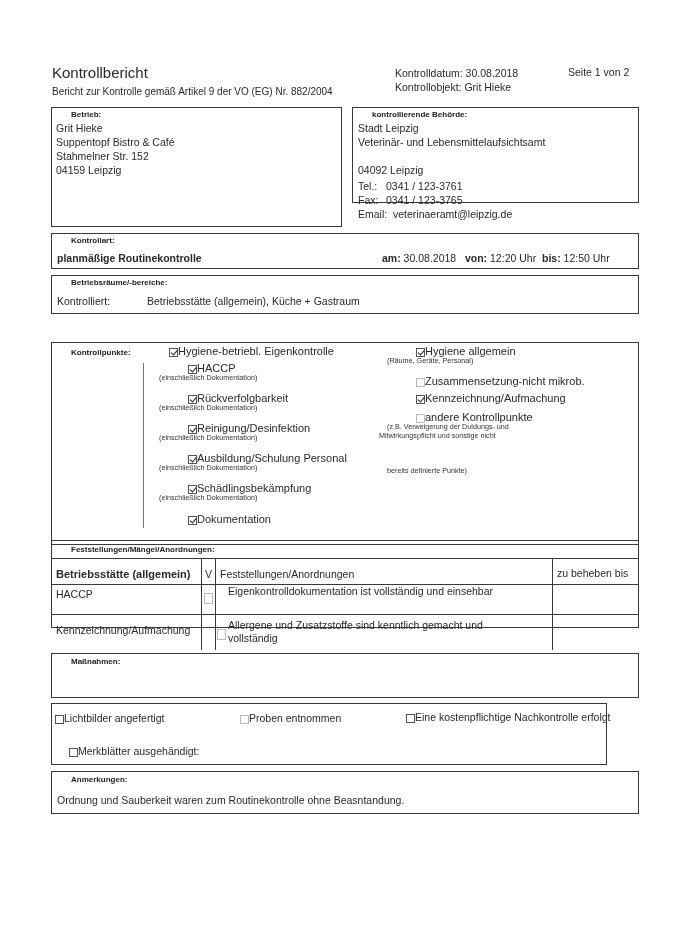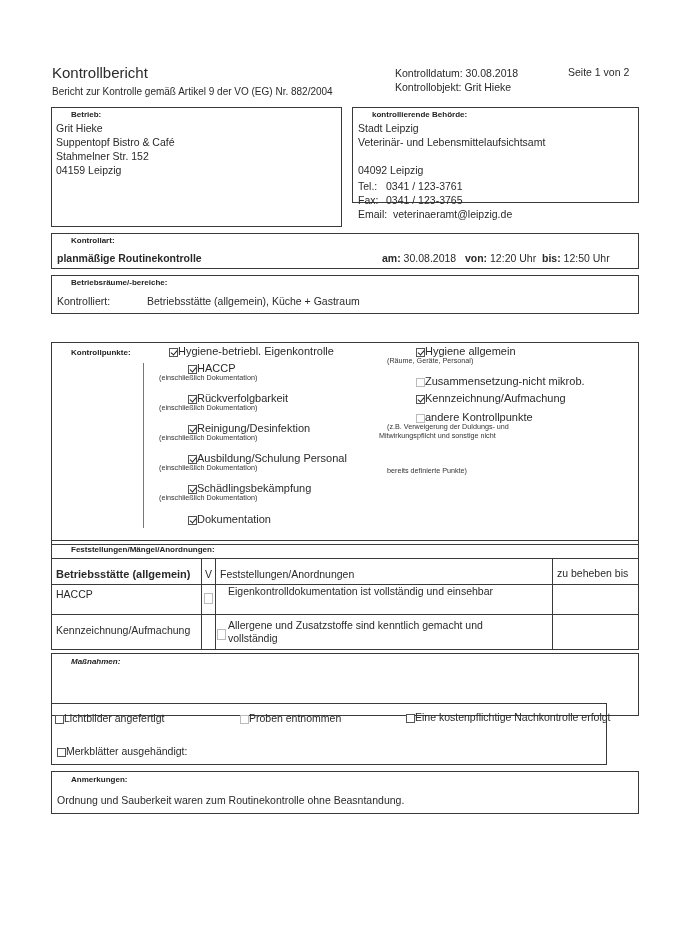--- a/index.html
+++ b/index.html
@@ -117,21 +117,21 @@
     <div class="t11"><span class="cb checked"></span><span>Kennzeichnung/Aufmachung</span></div>
   </div>
   <div class="abs" style="left:324px; top:68px;">
     <div class="t11"><span class="cb faint"></span><span>andere Kontrollpunkte</span></div>
     <div class="small" style="margin-left:11px;">(z.B. Verweigerung der Duldungs- und</div>
     <div class="small" style="margin-left:3px;">Mitwirkungspflicht und sonstige nicht</div>
     <div class="small" style="margin-left:11px;margin-top:27px;">bereits definierte Punkte)</div>
   </div>
 </div>
 
-<div class="box" style="left:51px; top:540px; width:588px; height:110px;">
+<div class="box" style="left:51px; top:540px; width:588px; height:88px;">
   <div class="abs lbl" style="left:3px; top:4px;">Feststellungen/Mängel/Anordnungen:</div>
   
   <div class="line" style="left:0; top:17px; width:586px; height:1px;"></div>
   <div class="line" style="left:0; top:43px; width:586px; height:1px;"></div>
   <div class="line" style="left:0; top:73px; width:586px; height:1px;"></div>
   
   <div class="line" style="left:149px; top:17px; width:1px; height:92px;"></div>
   <div class="line" style="left:163px; top:17px; width:1px; height:92px;"></div>
   <div class="line" style="left:500px; top:17px; width:1px; height:92px;"></div>
   
@@ -143,35 +143,35 @@
   <div class="abs t10" style="left:4px; top:47px;">HACCP</div>
   <span class="abs cb faint" style="left:152px; top:48px; height:11px;"></span>
   <div class="abs t10" style="left:176px; top:44px;">Eigenkontrolldokumentation ist vollständig und einsehbar</div>
   
   <div class="abs t10" style="left:4px; top:83px;">Kennzeichnung/Aufmachung</div>
   <span class="abs cb faint" style="left:152px; top:84px; height:11px;"></span>
   <div class="abs t10" style="left:176px; top:78px;">Allergene und Zusatzstoffe sind kenntlich gemacht und</div>
   <div class="abs t10" style="left:176px; top:91px;">vollständig</div>
 </div>
 
-<div class="box" style="left:51px; top:653px; width:588px; height:63px;font-style:italic;">
+<div class="box" style="left:51px; top:653px; width:588px; height:45px;">
   <div class="abs lbl" style="left:3px; top:3px;">Maßnahmen:</div>
 </div>
 
 <div class="box" style="left:51px; top:703px; width:556px; height:62px;">
   <div class="abs t10" style="left:3px; top:8px; white-space:nowrap;">
     <span class="cb"></span><span>Lichtbilder angefertigt</span>
   </div>
   <div class="abs t10" style="left:188px; top:8px; white-space:nowrap;">
     <span class="cb faint"></span><span>Proben entnommen</span>
   </div>
   <div class="abs t10" style="left:354px; top:7px; white-space:nowrap;">
     <span class="cb"></span><span>Eine kostenpflichtige Nachkontrolle erfolgt</span>
   </div>
-  <div class="abs t10" style="left:5px; top:41px; white-space:nowrap;">
+  <div class="abs t10" style="left:17px; top:41px; white-space:nowrap;">
     <span class="cb"></span><span>Merkblätter ausgehändigt:</span>
   </div>
 </div>
 
 <div class="box" style="left:51px; top:771px; width:588px; height:43px;">
   <div class="abs lbl" style="left:3px; top:3px;">Anmerkungen:</div>
   <div class="abs t10" style="left:5px; top:22px;">Ordnung und Sauberkeit waren zum Routinekontrolle ohne Beasntandung.</div>
 </div>
 
 </body></html>

